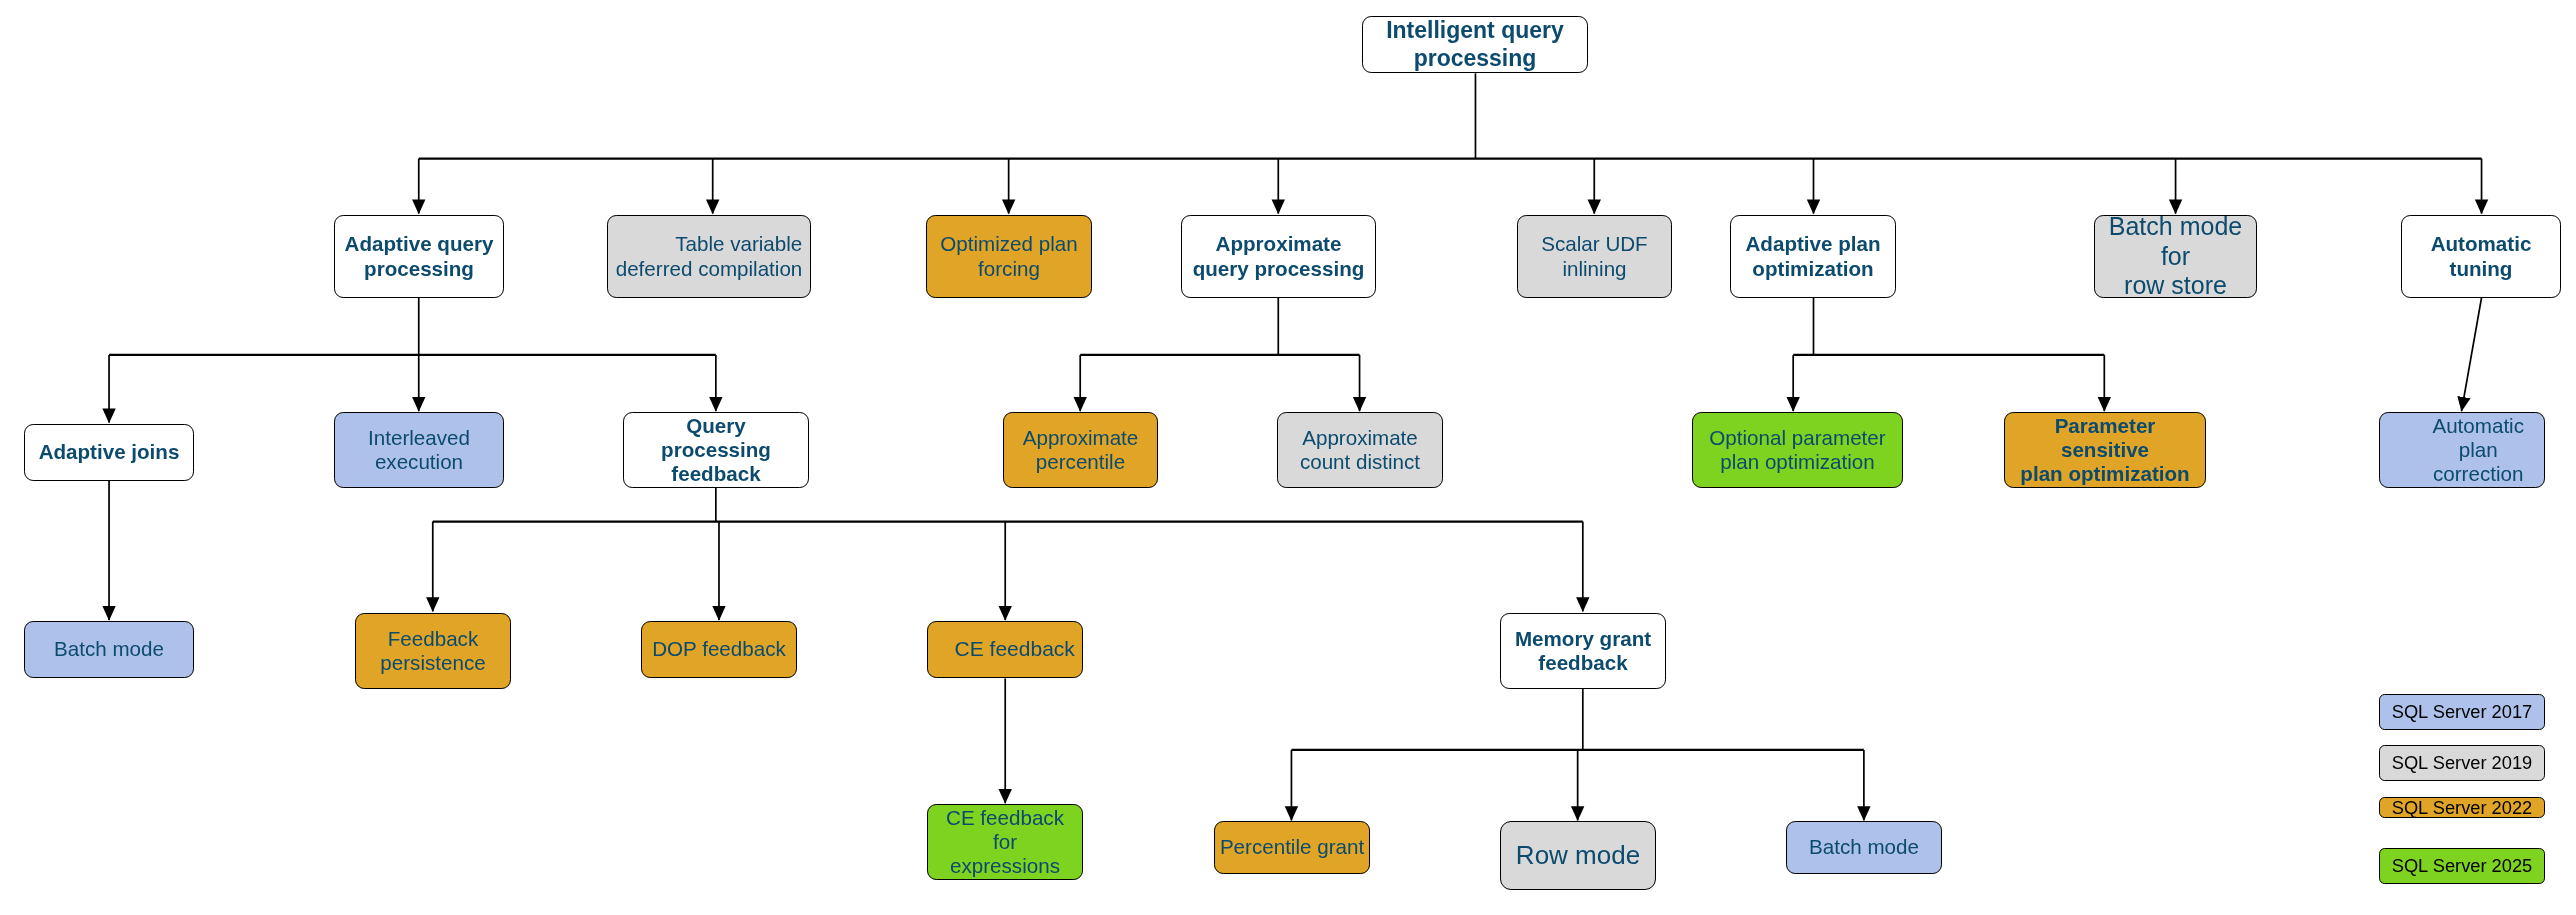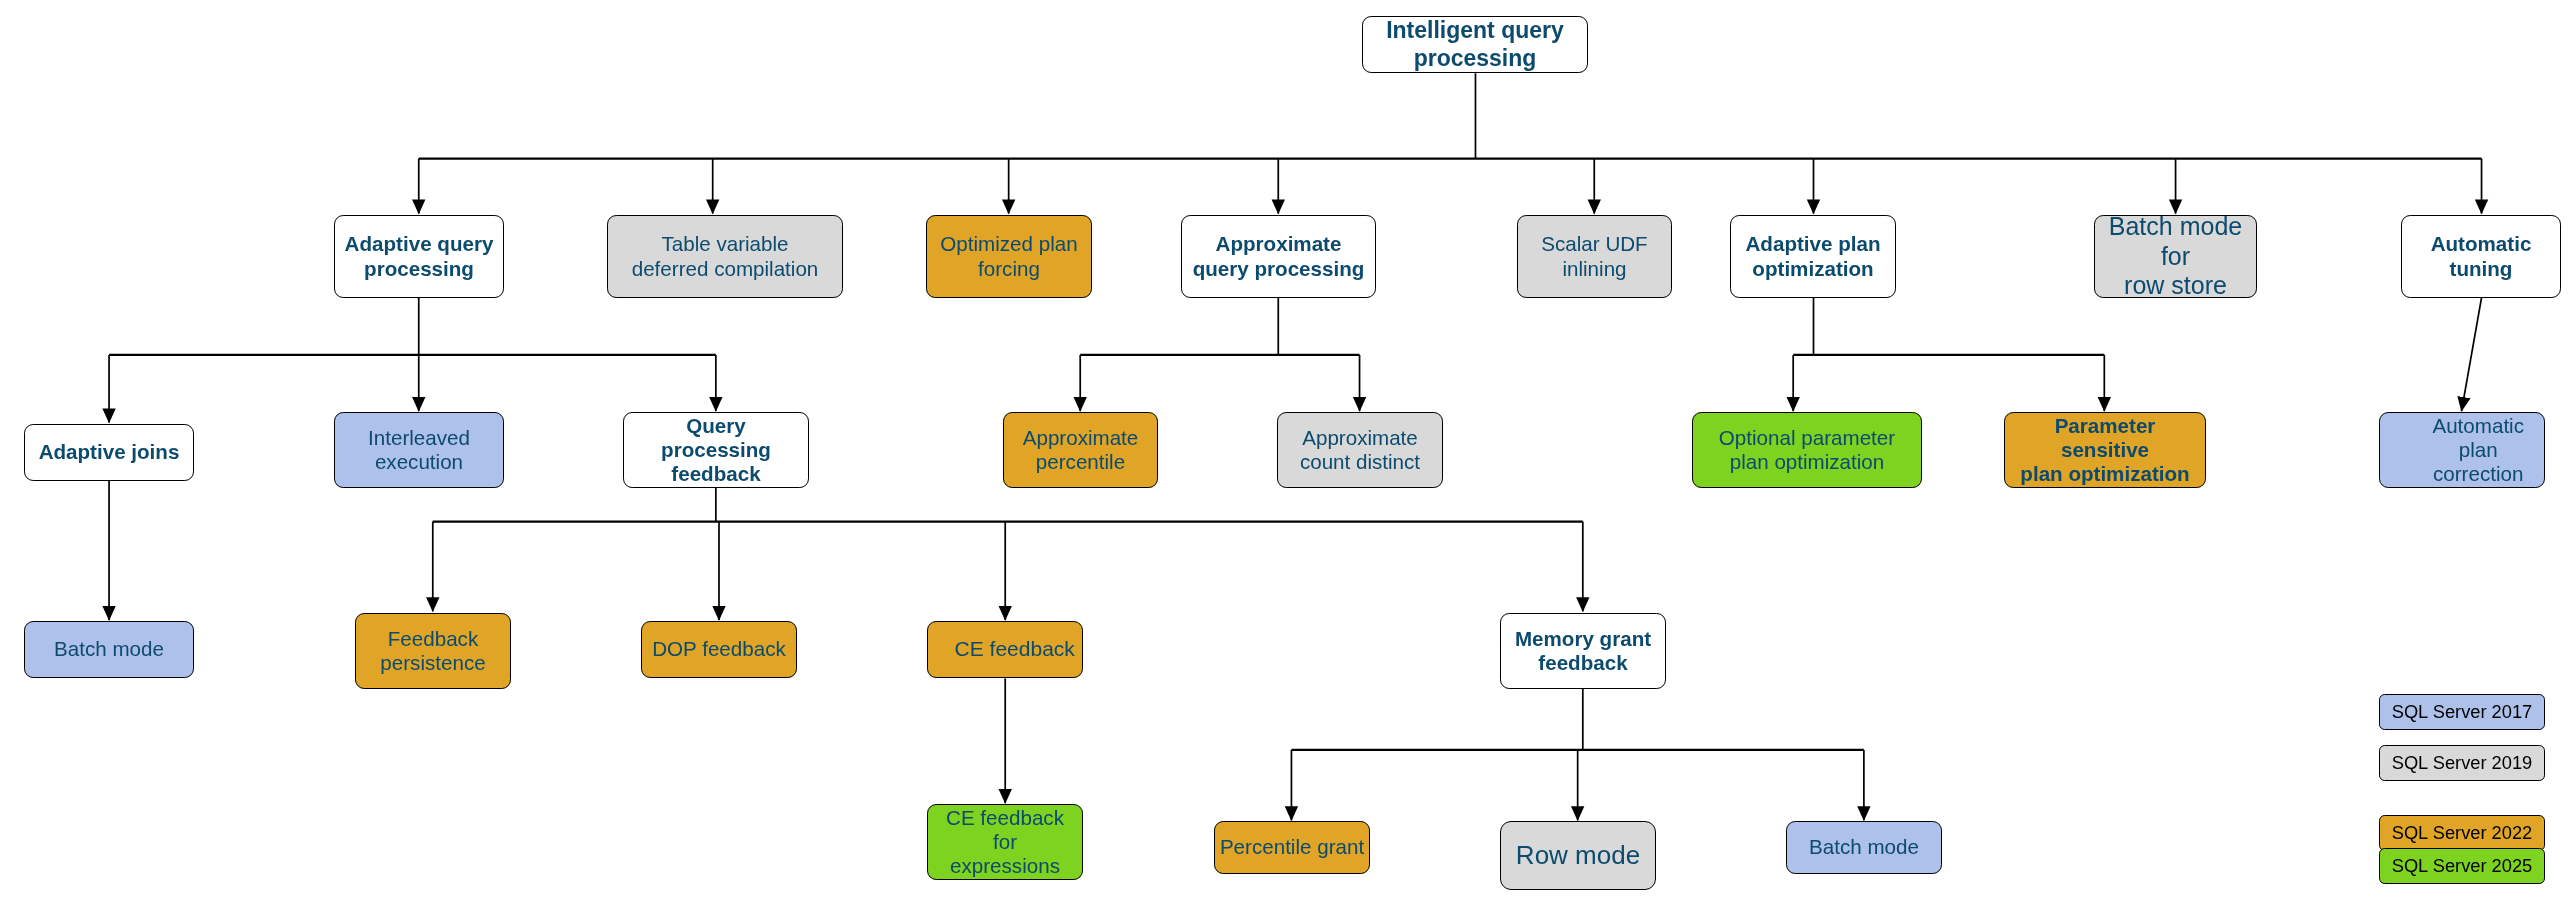--- a/index.html
+++ b/index.html
@@ -98,21 +98,21 @@
         <line x1="2256" y1="1310" x2="2256" y2="1433" stroke="#000000" stroke-width="3" marker-end="url(#arrowhead)"></line>
         <line x1="2756" y1="1310" x2="2756" y2="1433" stroke="#000000" stroke-width="3" marker-end="url(#arrowhead)"></line>
         <line x1="3256" y1="1310" x2="3256" y2="1433" stroke="#000000" stroke-width="3" marker-end="url(#arrowhead)"></line>
       </g>
   </svg>
   <div id="node-layer">
       <div class="node" style="left: 1362px; top: 16px; width: 226px; height: 57px; background: rgb(255, 255, 255); font-size: 23px; font-weight: 700;">Intelligent query
 processing</div>
       <div class="node" style="left: 334px; top: 215px; width: 170px; height: 83px; background: rgb(255, 255, 255); font-size: 20.6px; font-weight: 700;">Adaptive query
 processing</div>
-      <div class="node" style="left: 607px; top: 215px; width: 236px; height: 83px; background: rgb(217, 217, 217); font-size: 20.6px; font-weight: 400;">Table variable
+      <div class="node" style="left: 607px; top: 215px; width: 204px; height: 83px; background: rgb(217, 217, 217); font-size: 20.6px; font-weight: 400; text-align: right;">Table variable
 deferred compilation</div>
       <div class="node" style="left: 926px; top: 215px; width: 166px; height: 83px; background: rgb(224, 165, 38); font-size: 20.6px; font-weight: 400;">Optimized plan
 forcing</div>
       <div class="node" style="left: 1181px; top: 215px; width: 195px; height: 83px; background: rgb(255, 255, 255); font-size: 20.6px; font-weight: 700;">Approximate
 query processing</div>
       <div class="node" style="left: 1517px; top: 215px; width: 155px; height: 83px; background: rgb(217, 217, 217); font-size: 20.6px; font-weight: 400;">Scalar UDF
 inlining</div>
       <div class="node" style="left: 1730px; top: 215px; width: 166px; height: 83px; background: rgb(255, 255, 255); font-size: 20.6px; font-weight: 700;">Adaptive plan
 optimization</div>
       <div class="node" style="left: 2094px; top: 215px; width: 163px; height: 83px; background: rgb(217, 217, 217); font-size: 25px; font-weight: 400;">Batch mode for
@@ -121,21 +121,21 @@
 tuning</div>
       <div class="node" style="left: 24px; top: 424px; width: 170px; height: 57px; background: rgb(255, 255, 255); font-size: 20.6px; font-weight: 700;">Adaptive joins</div>
       <div class="node" style="left: 334px; top: 412px; width: 170px; height: 76px; background: rgb(174, 193, 234); font-size: 20.6px; font-weight: 400;">Interleaved
 execution</div>
       <div class="node" style="left: 623px; top: 412px; width: 186px; height: 76px; background: rgb(255, 255, 255); font-size: 20.6px; font-weight: 700;">Query processing
 feedback</div>
       <div class="node" style="left: 1003px; top: 412px; width: 155px; height: 76px; background: rgb(224, 165, 38); font-size: 20.6px; font-weight: 400;">Approximate
 percentile</div>
       <div class="node" style="left: 1277px; top: 412px; width: 166px; height: 76px; background: rgb(217, 217, 217); font-size: 20.6px; font-weight: 400;">Approximate
 count distinct</div>
-      <div class="node" style="left: 1692px; top: 412px; width: 230px; height: 76px; background: rgb(126, 211, 33); font-size: 20.6px; font-weight: 400;">Optional parameter
+      <div class="node" style="left: 1692px; top: 412px; width: 211px; height: 76px; background: rgb(126, 211, 33); font-size: 20.6px; font-weight: 400;">Optional parameter
 plan optimization</div>
       <div class="node" style="left: 2004px; top: 412px; width: 202px; height: 76px; background: rgb(224, 165, 38); font-size: 20.6px; font-weight: 700;">Parameter sensitive
 plan optimization</div>
       <div class="node" style="left: 2379px; top: 412px; width: 166px; height: 76px; background: rgb(174, 193, 234); font-size: 20.6px; font-weight: 400; padding-left: 37px;">Automatic plan
 correction</div>
       <div class="node" style="left: 24px; top: 621px; width: 170px; height: 57px; background: rgb(174, 193, 234); font-size: 20.6px; font-weight: 400;">Batch mode</div>
       <div class="node" style="left: 355px; top: 613px; width: 156px; height: 76px; background: rgb(224, 165, 38); font-size: 20.6px; font-weight: 400;">Feedback
 persistence</div>
       <div class="node" style="left: 641px; top: 621px; width: 156px; height: 57px; background: rgb(224, 165, 38); font-size: 20.6px; font-weight: 400;">DOP feedback</div>
       <div class="node" style="left: 927px; top: 621px; width: 156px; height: 57px; background: rgb(224, 165, 38); font-size: 21px; font-weight: 400; padding-left: 24px;">CE feedback</div>
@@ -143,17 +143,17 @@
 feedback</div>
       <div class="node" style="left: 927px; top: 804px; width: 156px; height: 76px; background: rgb(126, 211, 33); font-size: 20.6px; font-weight: 400;">CE feedback for
 expressions</div>
       <div class="node" style="left: 1214px; top: 821px; width: 156px; height: 53px; background: rgb(224, 165, 38); font-size: 20.6px; font-weight: 400;">Percentile grant</div>
       <div class="node" style="left: 1500px; top: 821px; width: 156px; height: 69px; background: rgb(217, 217, 217); font-size: 26px; font-weight: 400; border-radius: 11px;">Row mode</div>
       <div class="node" style="left: 1786px; top: 821px; width: 156px; height: 53px; background: rgb(174, 193, 234); font-size: 20.6px; font-weight: 400;">Batch mode</div>
     </div>
   <div id="legend-layer">
       <div class="legend-item" style="left: 2379px; top: 694px; width: 166px; height: 36px; background: rgb(174, 193, 234); font-size: 18.3px;">SQL Server 2017</div>
       <div class="legend-item" style="left: 2379px; top: 745px; width: 166px; height: 36px; background: rgb(217, 217, 217); font-size: 18.3px;">SQL Server 2019</div>
-      <div class="legend-item" style="left: 2379px; top: 815px; width: 166px; height: 36px; background: rgb(224, 165, 38); font-size: 18.3px;">SQL Server 2022</div>
+      <div class="legend-item" style="left: 2379px; top: 797px; width: 166px; height: 21px; background: rgb(224, 165, 38); font-size: 18.3px;">SQL Server 2022</div>
       <div class="legend-item" style="left: 2379px; top: 848px; width: 166px; height: 36px; background: rgb(126, 211, 33); font-size: 18.3px;">SQL Server 2025</div>
     </div>
 </div>
 
 
 </body></html>

